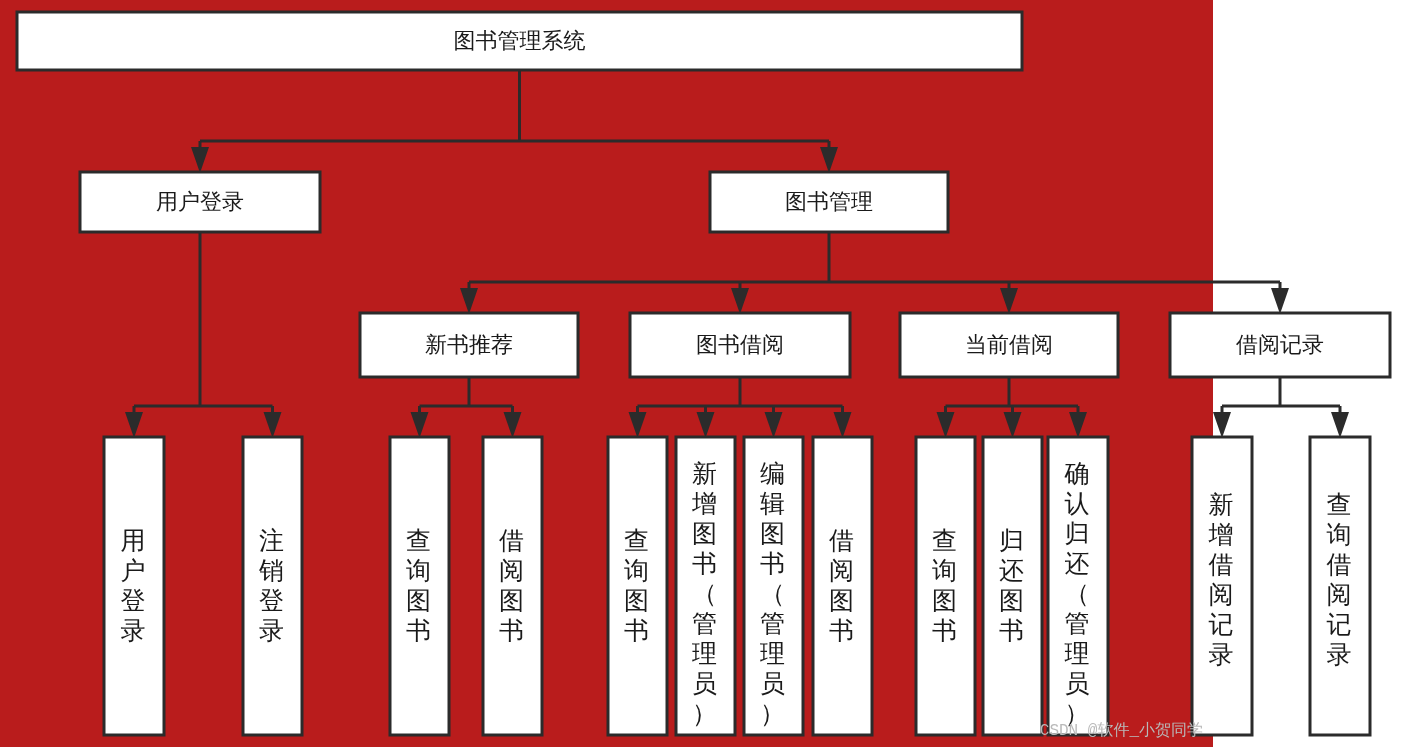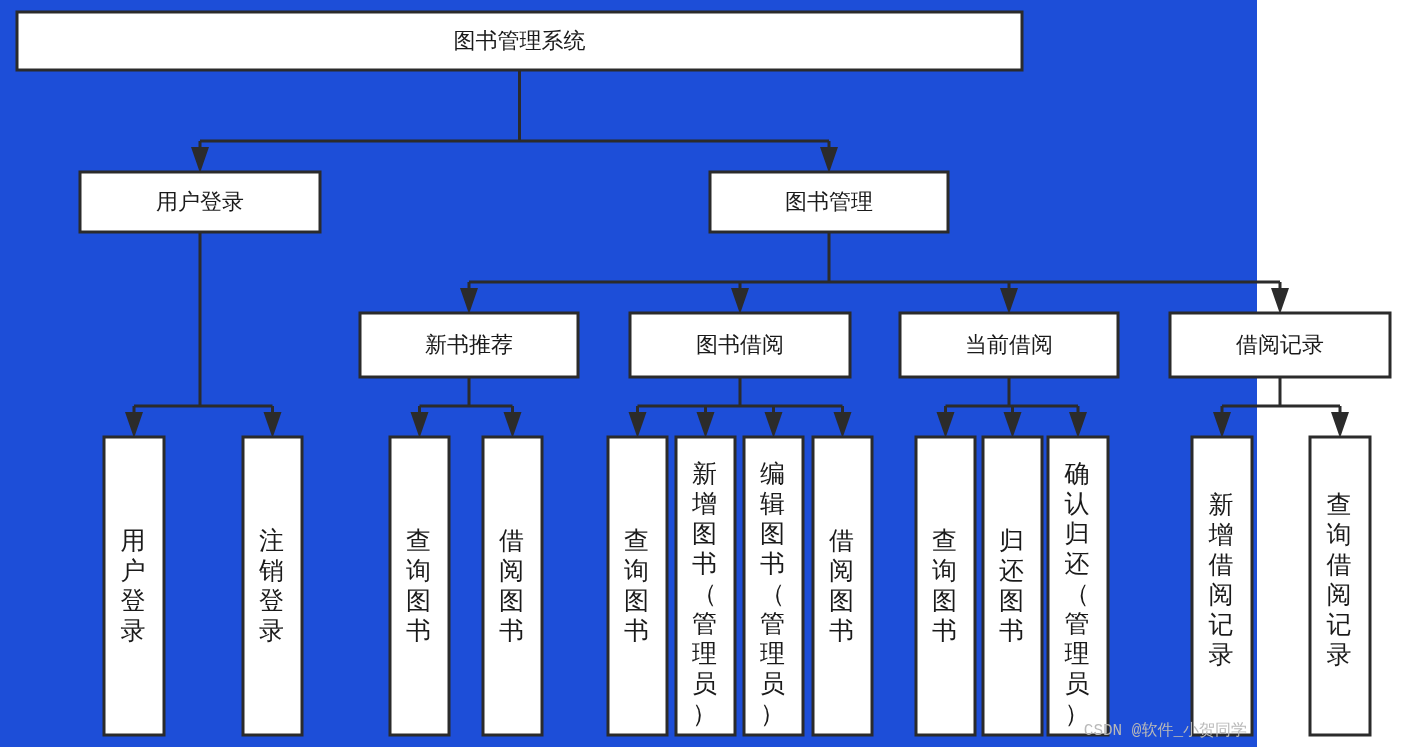--- a/index.html
+++ b/index.html
@@ -10,22 +10,21 @@
   body {
     width: 1405px;
     height: 747px;
     font-family: "DejaVu Sans", "Liberation Sans", sans-serif;
     overflow: hidden;
   }
   #diagram-root {
     position: relative;
     width: 1213px;
     height: 747px;
-    background: #1d4ed8;
-    padding-left: 44px;
+    background: #b91c1c;
   }
   svg#flow {
     position: absolute;
     left: 0;
     top: 0;
     width: 1405px;
     height: 747px;
     display: block;
   }
   .node-box {

